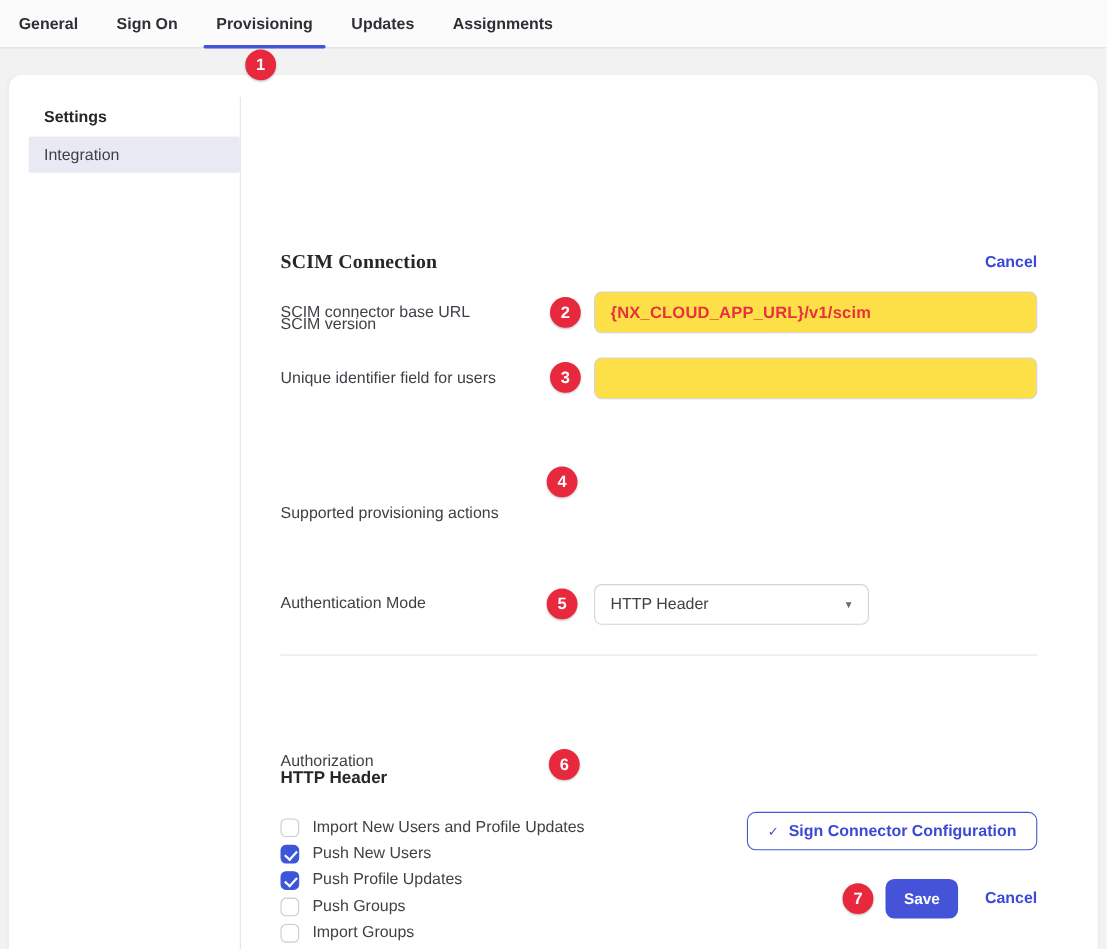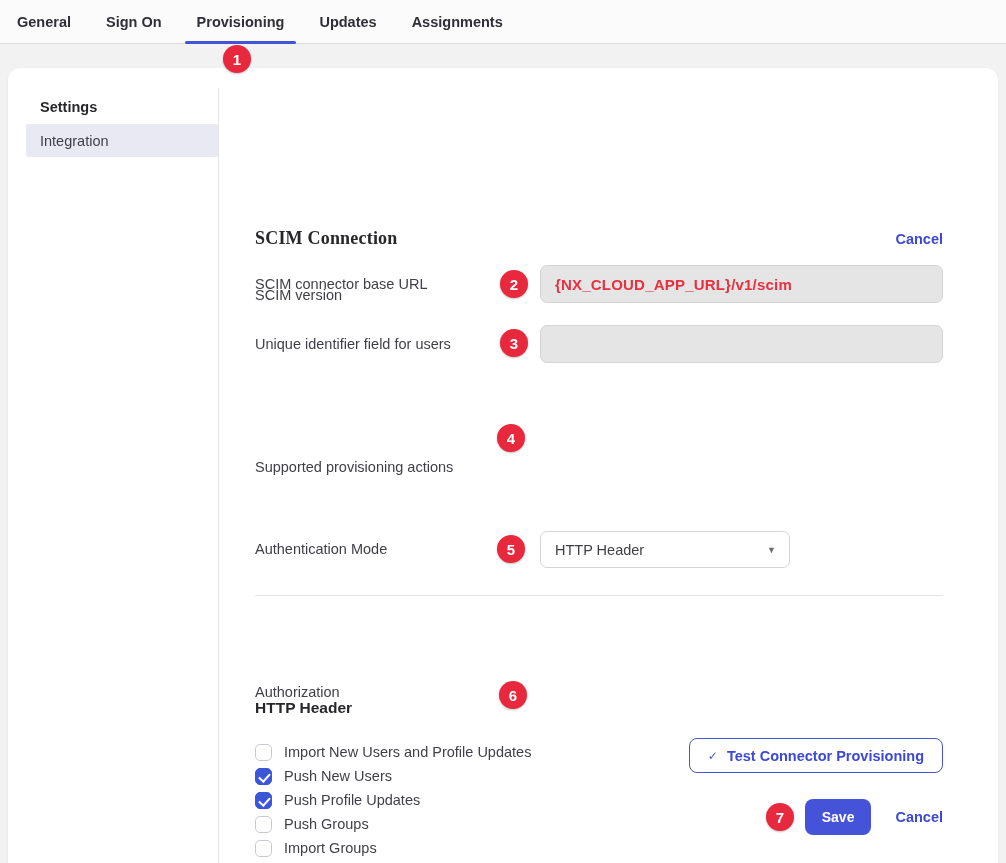--- a/index.html
+++ b/index.html
@@ -84,21 +84,21 @@
   .row-version .form-label{padding-top:0;}
   .static-value{font-size:14.5px;color:#3f3f46;padding-left:3px;}
 
   .row-baseurl{top:197px;}
   .row-baseurl .form-label{padding-top:11px;}
   .row-uniqueid{top:257px;}
   .row-uniqueid .form-label{padding-top:11px;}
 
   .text-input{
     width:100%;height:38px;border:1px solid var(--border);border-radius:7px;
-    padding:0 14px;font-size:15px;font-family:inherit;color:#3f3f46;background:#e5e5e5;
+    padding:0 14px;font-size:15px;font-family:inherit;color:#3f3f46;background:#fde047;
     outline:none;
   }
   .text-input.url{color:var(--url-red);font-weight:700;letter-spacing:.2px;}
 
   .row-actions{top:387px;flex-direction:column;}
   .row-actions .form-label{padding-top:4px;}
   .checkbox-list{display:flex;flex-direction:column;}
   .checkbox-row{height:24px;display:flex;align-items:center;cursor:pointer;}
   .checkbox{
     width:17px;height:17px;border-radius:5px;border:1.5px solid #c9c9cf;
@@ -274,21 +274,21 @@
           <span class="input-prefix">Bearer</span>
           <input type="text" placeholder="Token" style="">
         </div>
       </div>
     </div>
     <div class="badge badge-6">6</div>
 
     <div class="test-row">
       <button class="test-button">
         <span class="check-icon">✓</span>
-        <span>Test Connector Provisioning</span>
+        <span>Sign Connector Configuration</span>
       </button>
     </div>
 
     <div class="save-row">
       <button class="save-button">Save</button>
       <a class="link">Cancel</a>
     </div>
     <div class="badge badge-7">7</div>
 
   </section>

